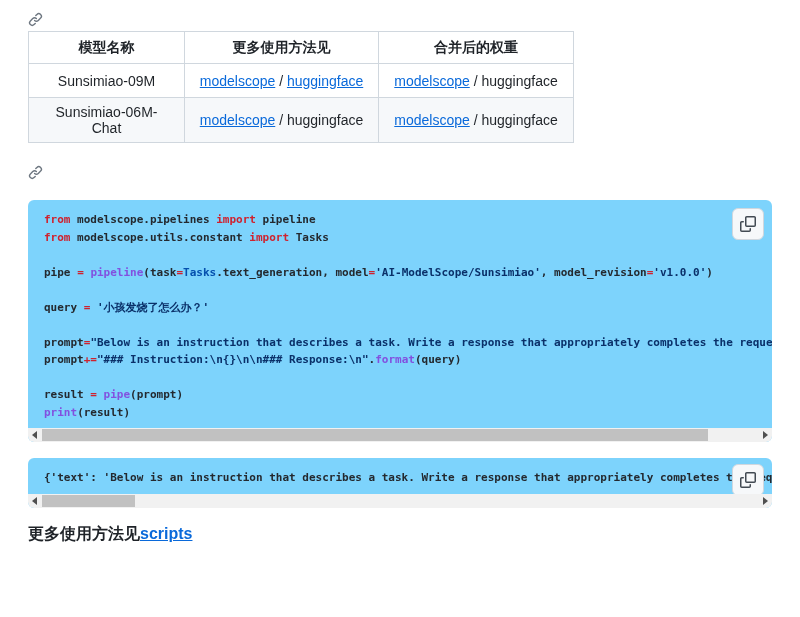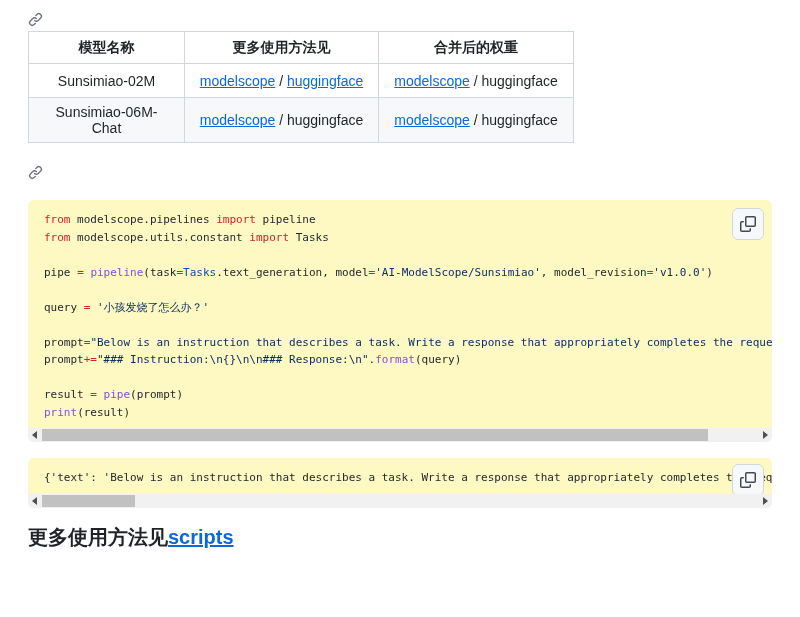--- a/index.html
+++ b/index.html
@@ -42,24 +42,25 @@
   table.model-table col.c2 { width: 194px; }
   table.model-table col.c3 { width: 195px; }
   a.blue-link { color: #0969da; text-decoration: underline; cursor: pointer; }
   .plain-weight { color: #1f2328; }
 
   .usage-heading { margin-top: 22px; }
 
   
   .code-block {
     position: relative;
-    background: #fef9c3;
+    background: #7dd3fc;
     border-radius: 6px;
     width: 744px;
     margin-top: 20px;
+    font-weight: bold;
   }
   .code-block.output { margin-top: 16px; }
   .code-pre {
     font-family: "DejaVu Sans Mono", "Liberation Mono", monospace;
     font-size: 11px;
     line-height: 17.5px;
     padding: 11px 16px 7px 16px;
     white-space: pre;
     overflow: hidden;
   }
@@ -98,21 +99,21 @@
     border-top: 4px solid transparent;
     border-bottom: 4px solid transparent;
     cursor: pointer;
   }
   .hs-arrow.left  { left: 4px;  border-right: 5px solid #505050; }
   .hs-arrow.right { right: 4px; border-left: 5px solid #505050; }
   .cb1-thumb { left: 14px; width: 666px; }
   .cb2-thumb { left: 14px; width: 93px; }
 
   
-  .footer-line { margin-top: 16px; font-size: 20px; font-weight: bold; color: #1f2328; }
+  .footer-line { margin-top: 16px; font-size: 16px; font-weight: bold; color: #1f2328; }
   .footer-line a { font-weight: bold; }
 </style>
 </head>
 <body>
 
 <h3 class="sec-heading">
   <a class="anchor">
       <svg viewBox="0 0 16 16" aria-hidden="true">
         <path fill-rule="evenodd" d="M7.775 3.275a.75.75 0 001.06 1.06l1.25-1.25a2 2 0 112.83 2.83l-2.5 2.5a2 2 0 01-2.83 0 .75.75 0 00-1.06 1.06 3.5 3.5 0 004.95 0l2.5-2.5a3.5 3.5 0 00-4.95-4.95l-1.25 1.25zm-4.69 9.64a2 2 0 010-2.83l2.5-2.5a2 2 0 012.83 0 .75.75 0 001.06-1.06 3.5 3.5 0 00-4.95 0l-2.5 2.5a3.5 3.5 0 004.95 4.95l1.25-1.25a.75.75 0 10-1.06-1.06l-1.25 1.25a2 2 0 01-2.83 0z"></path>
       </svg>
@@ -127,21 +128,21 @@
     </colgroup>
   <thead>
       <tr id="table-head">
         <th>模型名称</th>
         <th>更多使用方法见</th>
         <th>合并后的权重</th>
       </tr>
     </thead>
   <tbody id="table-body">
       <tr>
-        <td>Sunsimiao-02M</td>
+        <td>Sunsimiao-09M</td>
         <td><a class="blue-link">modelscope</a> / <a class="blue-link">huggingface</a></td>
         <td><a class="blue-link">modelscope</a> / <span class="plain-weight">huggingface</span></td>
       </tr>
       <tr>
         <td>Sunsimiao-06M-Chat</td>
         <td><a class="blue-link">modelscope</a> / <span class="plain-weight">huggingface</span></td>
         <td><a class="blue-link">modelscope</a> / <span class="plain-weight">huggingface</span></td>
       </tr>
     </tbody>
 </table>

